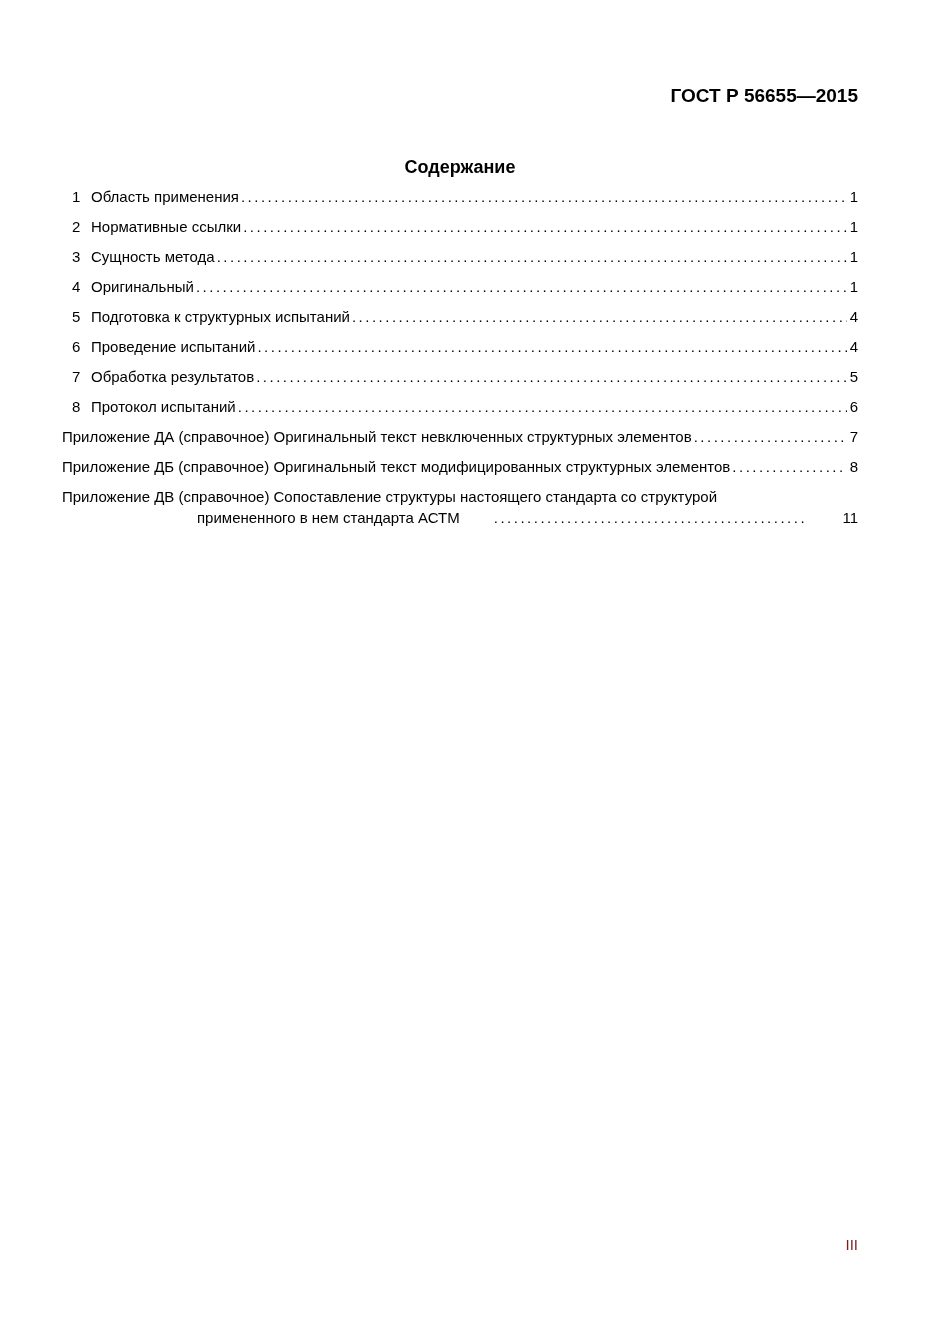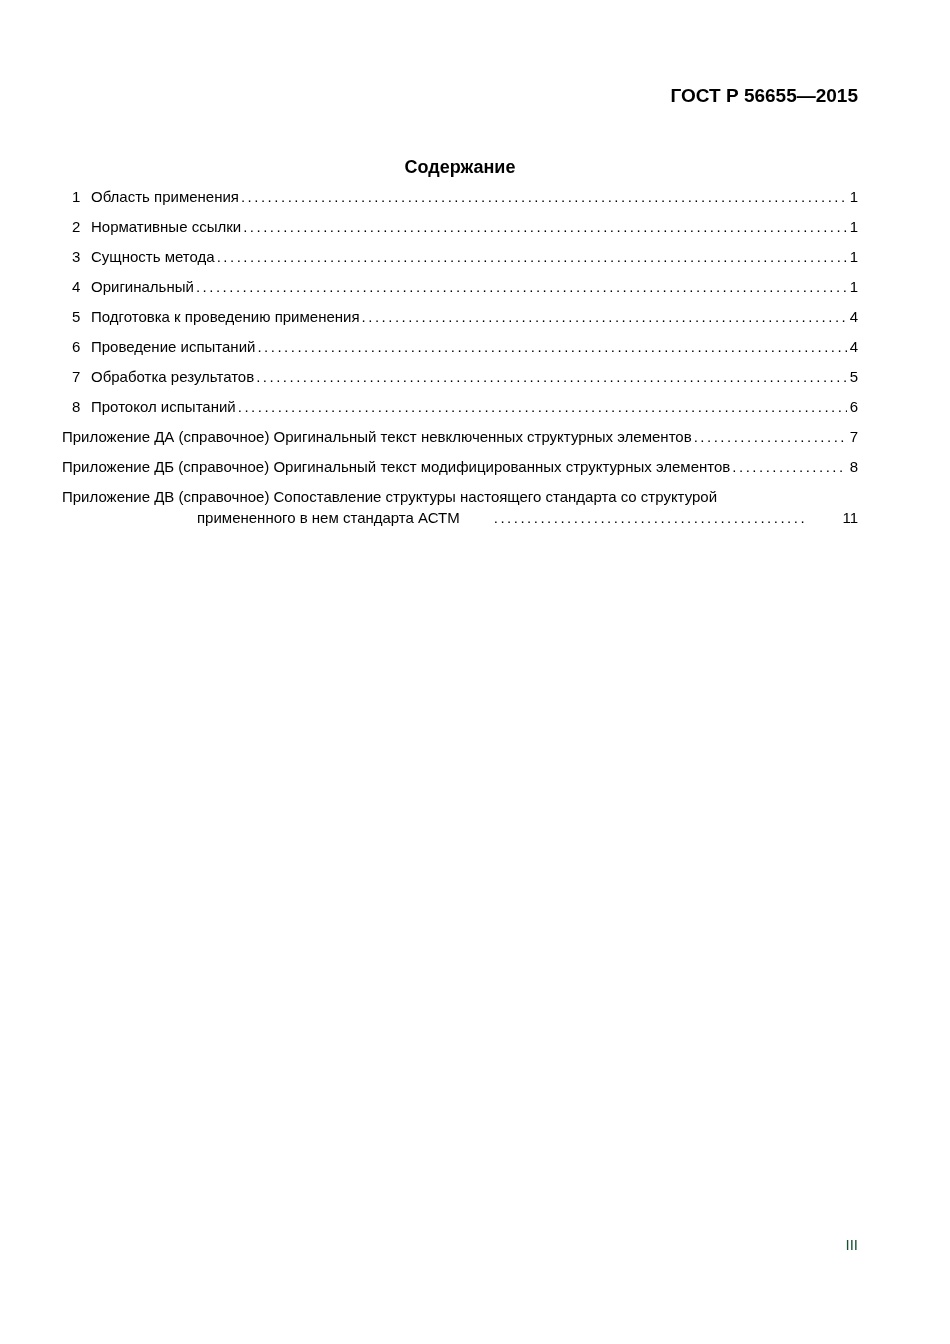--- a/index.html
+++ b/index.html
@@ -39,21 +39,21 @@
   }
   .pagenum { flex:none; text-align:right; padding-left:3px; }
   .appendix-block { margin-bottom:17px; }
   .appendix-block .line1 { line-height:21px; white-space:nowrap; }
   .appendix-block .line2 {
     display:flex; align-items:baseline;
     line-height:21px; padding-left:135px;gap:32px;
   }
   .folio {
     position:absolute; top:1236px; left:62px; width:796px;
-    text-align:right; font-size:15px; color:#14532d;
+    text-align:right; font-size:15px; color:#7f1d1d;
   }
 </style>
 </head>
 <body>
 
 <div class="doc-header">ГОСТ Р 56655—2015</div>
 
 <div class="page-title">Содержание</div>
 
 <div class="toc">
@@ -81,21 +81,21 @@
 
   <div class="row numbered">
     <span class="num">4</span>
     <span class="rtitle">Оригинальный </span>
     <span class="leader"></span>
     <span class="pagenum">1</span>
   </div>
 
   <div class="row numbered">
     <span class="num">5</span>
-    <span class="rtitle">Подготовка к проведению применения </span>
+    <span class="rtitle">Подготовка к структурных испытаний </span>
     <span class="leader"></span>
     <span class="pagenum">4</span>
   </div>
 
   <div class="row numbered">
     <span class="num">6</span>
     <span class="rtitle">Проведение испытаний </span>
     <span class="leader"></span>
     <span class="pagenum">4</span>
   </div>

